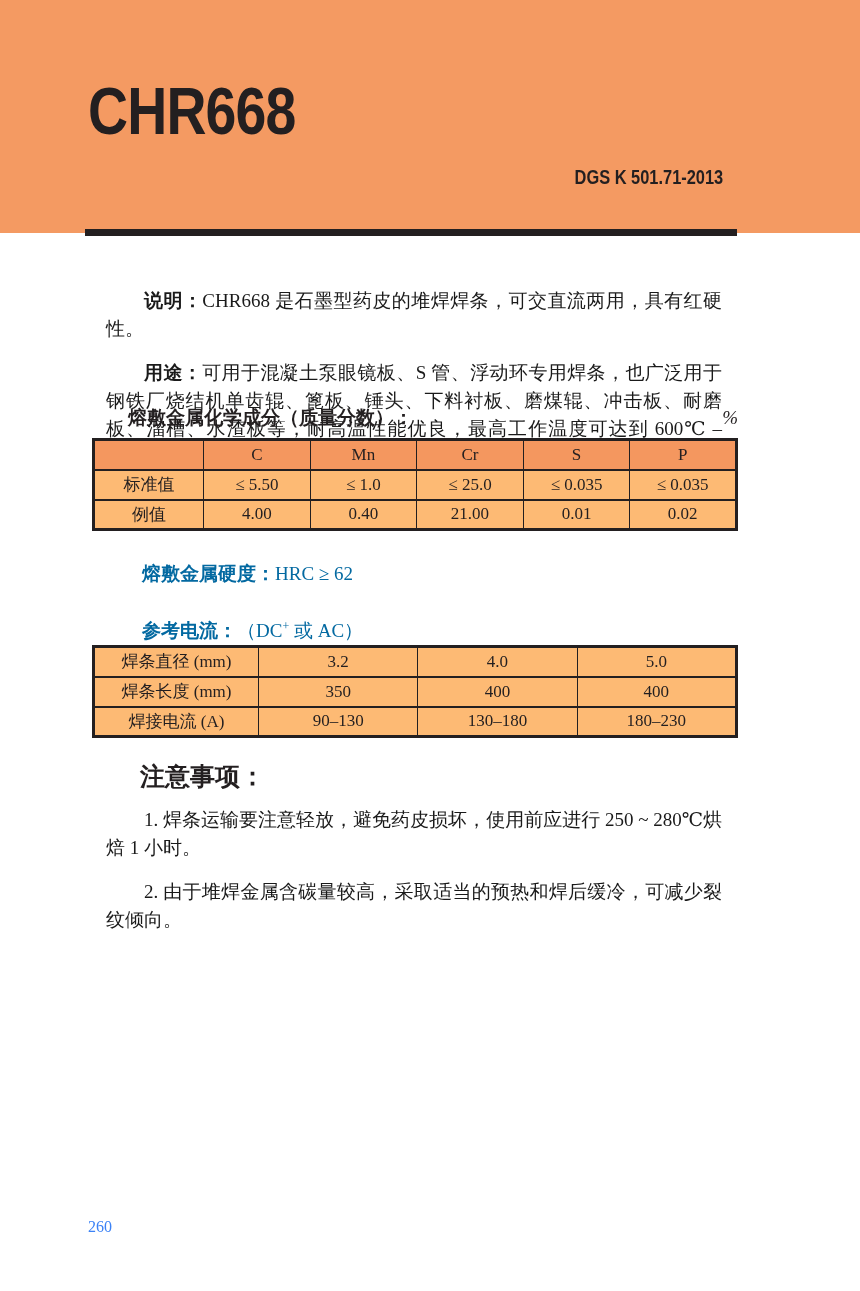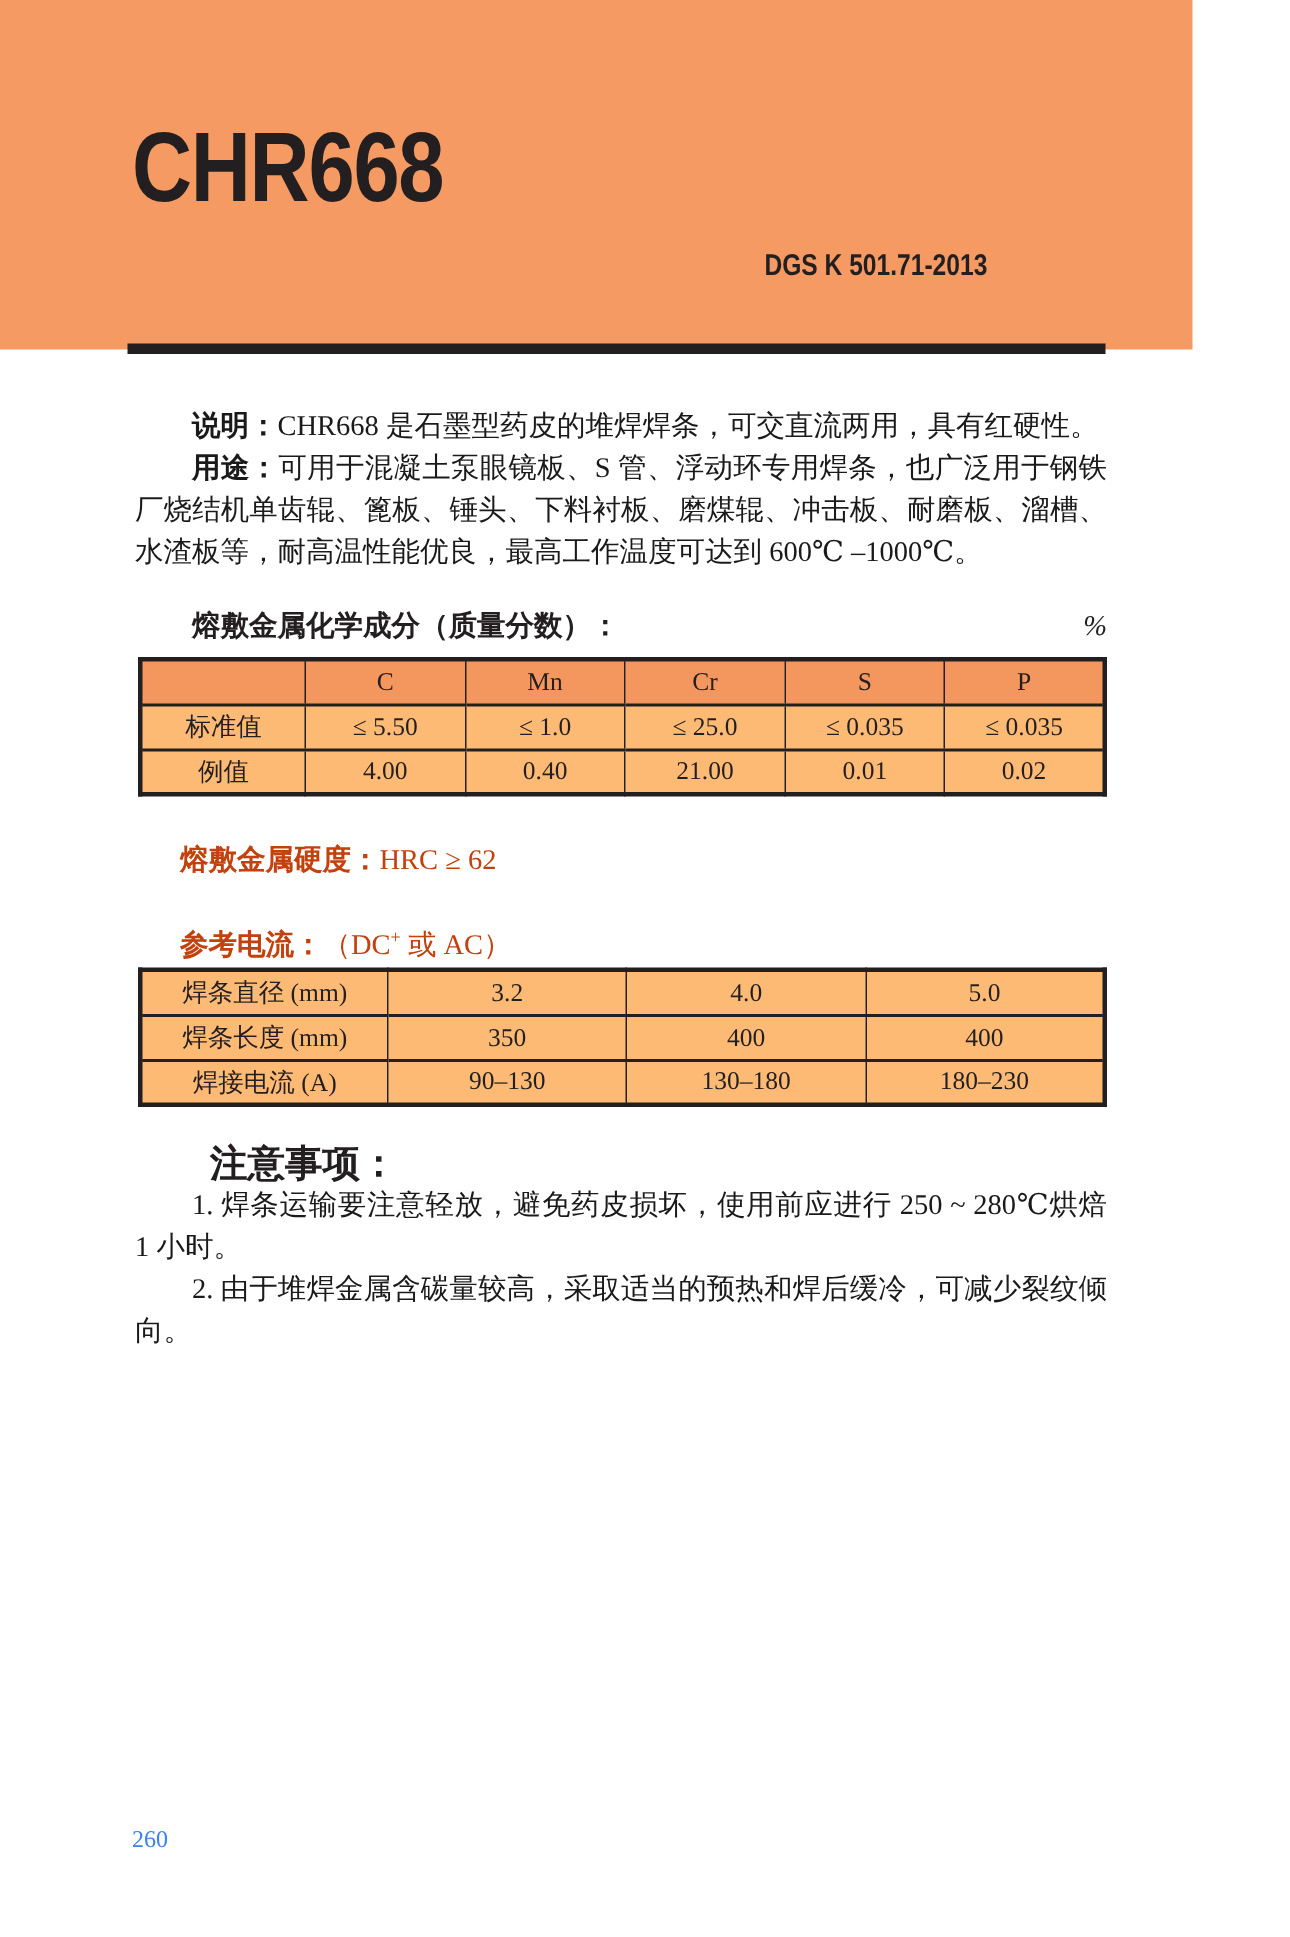--- a/index.html
+++ b/index.html
@@ -12,21 +12,21 @@
   .page {
     position: relative;
     width: 860px; height: 1291px;
     background: #ffffff;
     overflow: hidden;
   }
 
   
   .page-header {
     position: absolute; top: 0; left: 0;
-    width: 795px; height: 233px;
+    width: 860px; height: 233px;
     background: #F49A62;
   }
   .product-title {
     position: absolute; left: 88px; top: 78px;
     margin: 0;
     font-family: "Liberation Sans", "DejaVu Sans", sans-serif;
     font-weight: 800;
     font-size: 66px; line-height: 1;
     letter-spacing: -1px;
     color: #231F20;
@@ -48,21 +48,21 @@
     position: absolute; left: 85px; top: 229px;
     width: 652px; height: 7px;
     background: #231F20;
   }
 
   
   .intro {
     position: absolute; left: 90px; top: 271px; width: 648px;
   }
   p.para {
-    margin: 0;
+    margin: 16px;
     font-size: 19px; line-height: 28px;
     text-indent: 2em;
     text-align: justify;
     color: #1A1A1A;
   }
   .heiti {
     font-family: "Liberation Sans", "DejaVu Sans", sans-serif;
     font-weight: 700;
   }
 
@@ -101,24 +101,24 @@
     background: #F4975F;
     border-bottom-width: 2.5px;
   }
 
   table.params-table { top: 645px; }
   table.params-table tr { height: 30px; }
   table.params-table td.rowlabel-dark { background: #fdba74; }
 
   
   .line-block {
-    position: absolute; left: 82px; width: 648px;
+    position: absolute; left: 104px; width: 648px;
     font-size: 19px; line-height: 28px;
     text-indent: 2em;
-    color: #c2410c;
+    color: #0369a1;
   }
   .hardness-line { top: 560px; }
   .current-line  { top: 617px; }
   .current-line sup { font-size: 12px; line-height: 0; }
 
   
   .notes { position: absolute; left: 90px; top: 762px; width: 648px; }
   .notes-title {
     margin: 0;
     font-size: 25px; line-height: 28px;

